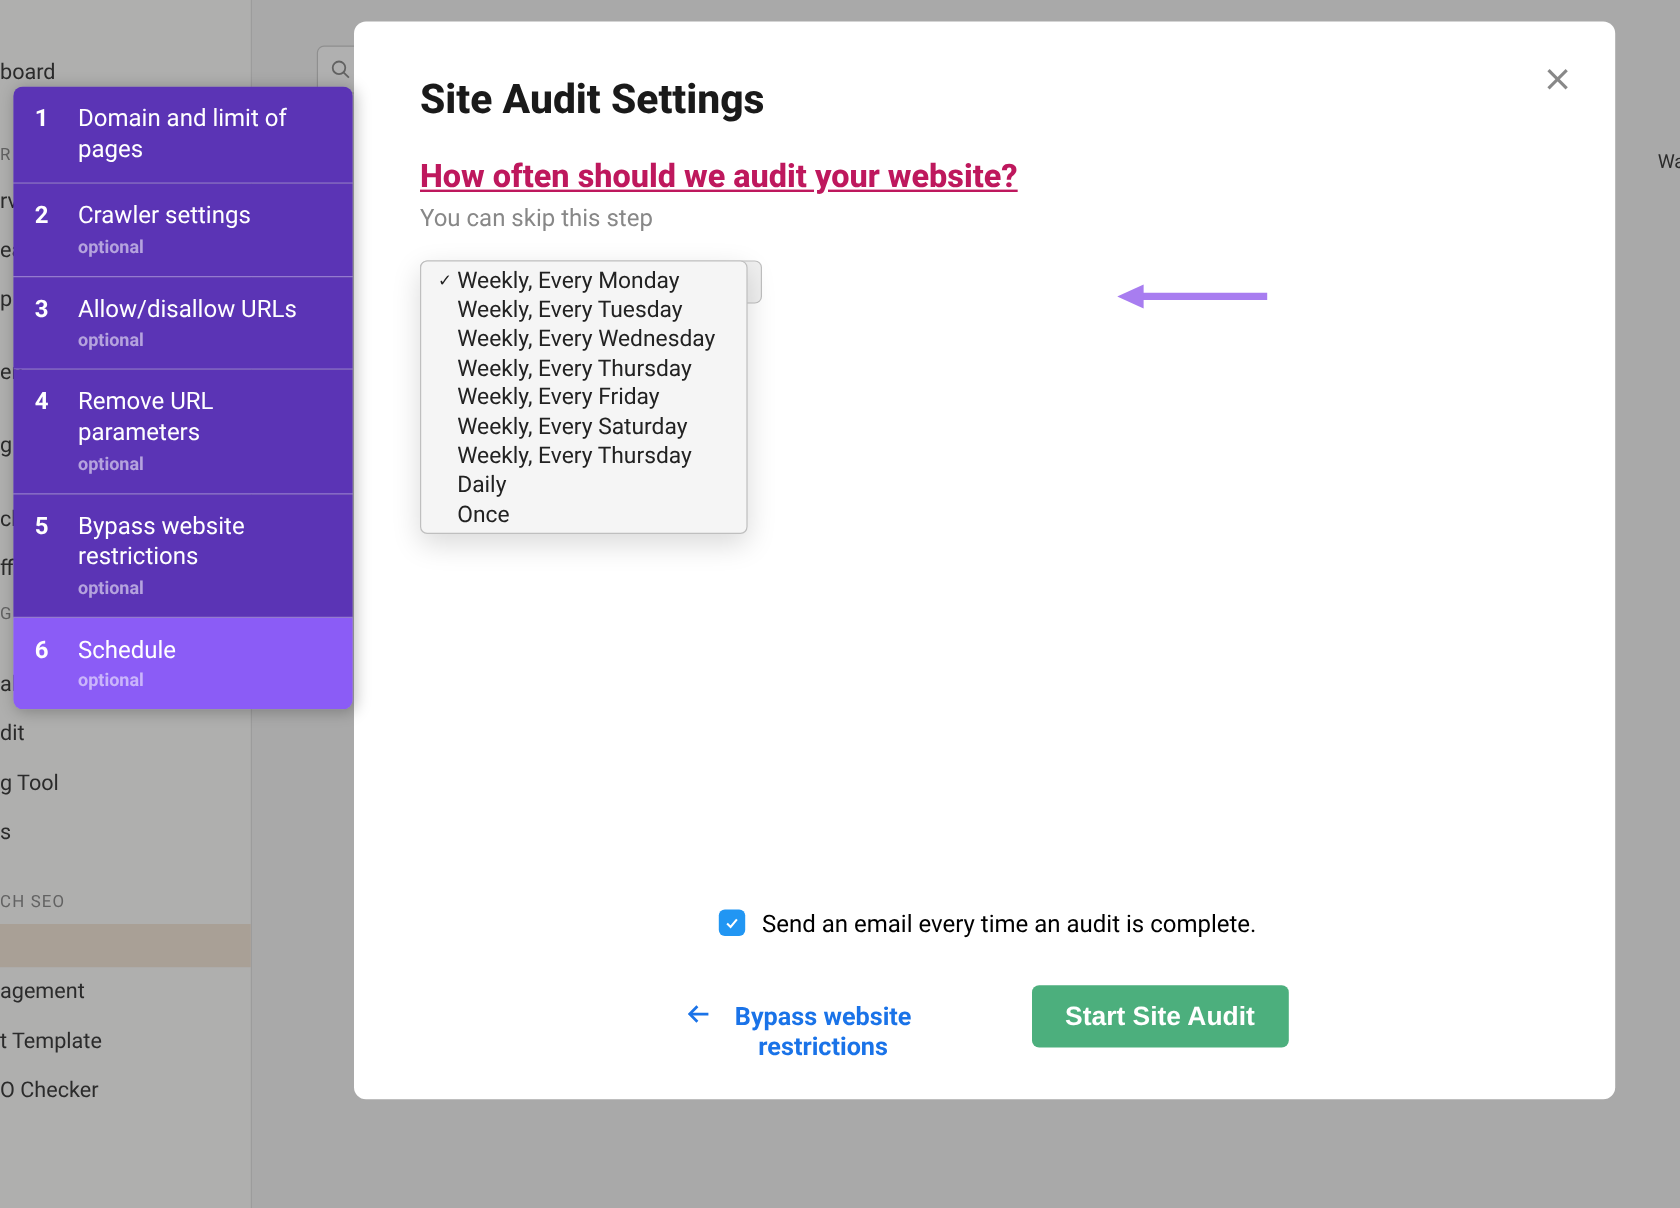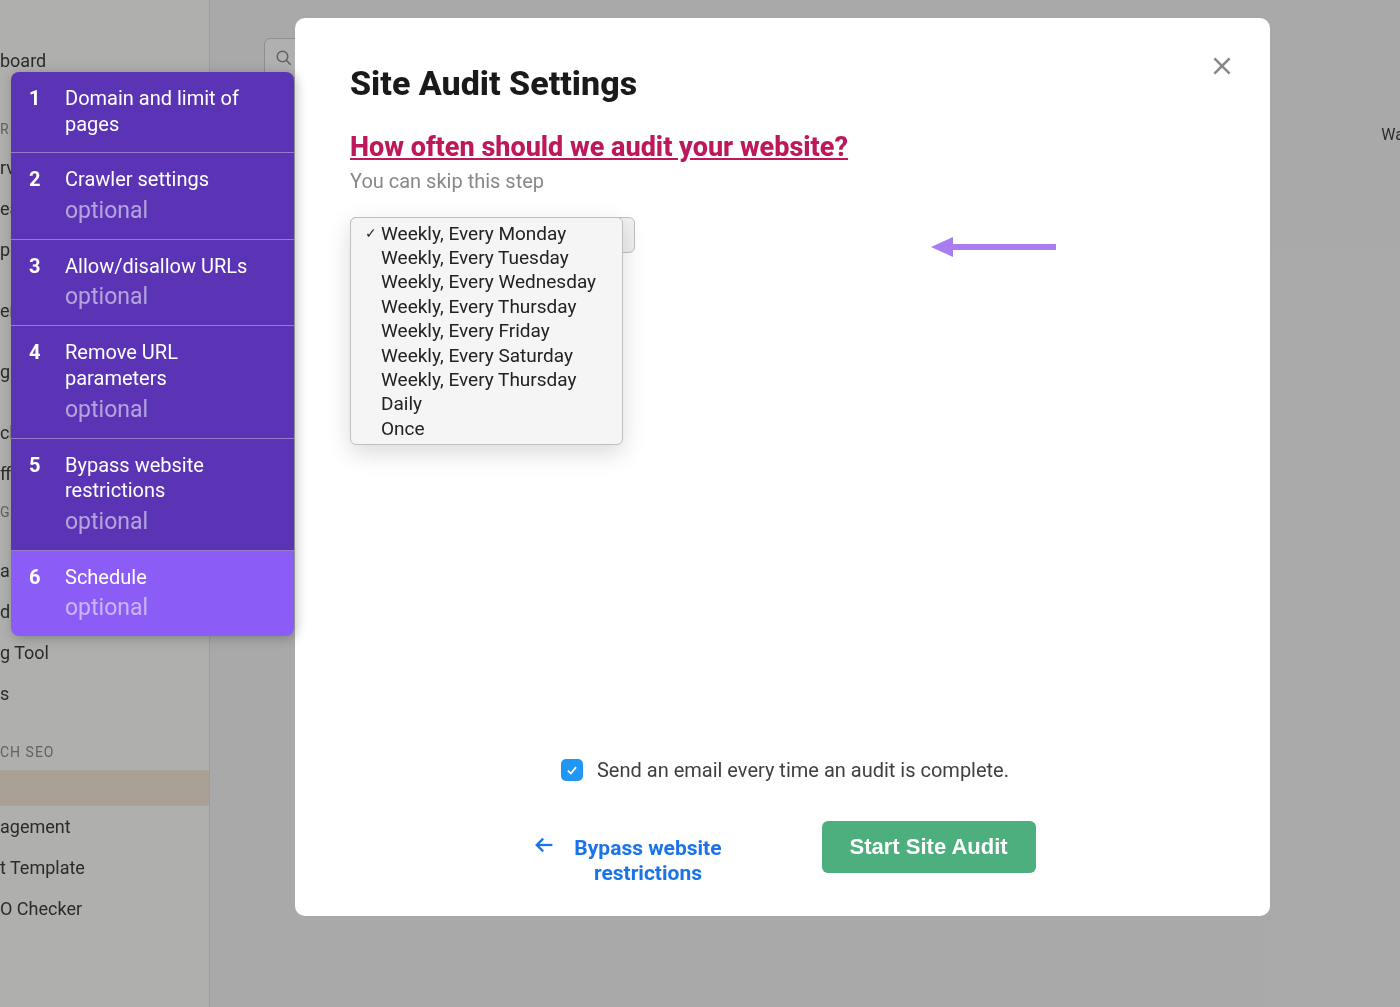--- a/index.html
+++ b/index.html
@@ -27,21 +27,21 @@
     z-index: 0;
   }
   .bg-sidenav div { padding: 10px 20px 10px 90px; white-space: nowrap; overflow: hidden; }
   .bg-sidenav .sec { color: #888; font-size: 14px; letter-spacing: 1px; }
   .bg-sidenav .active-row { background: #f5e6d8; }
 
   
   .modal {
     position: absolute;
     left: 295px; top: 18px;
-    width: 975px; height: 898px;
+    width: 1051px; height: 898px;
     background: #fff;
     border-radius: 10px;
     z-index: 2;
     padding: 45px 50px 30px 55px;
     display: flex;
     flex-direction: column;
   }
   .modal-close {
     position: absolute;
     top: 32px; right: 32px;
@@ -133,34 +133,34 @@
     border-bottom: 1px solid rgba(255,255,255,0.35);
     display: flex;
     gap: 22px;
     cursor: pointer;
   }
   .step:last-child { border-bottom: none; }
   .step.active { background: #8b5cf6; }
   .step .num { font-size: 20px; font-weight: 700; width: 14px; flex-shrink:0; }
   .step .body { flex: 1; }
   .step .title { font-size: 20px; font-weight: 400; line-height: 1.28; }
-  .step .optional { font-size: 23px; font-weight: 400; color: rgba(255,255,255,0.55); margin-top: 4px; }
+  .step .optional { font-size: 15px; font-weight: 700; color: rgba(255,255,255,0.55); margin-top: 4px; }
 
   
   .modal-footer {
     margin-top: auto;
     width: 100%;
   }
   .email-row {
     display: flex;
-    align-items: center;
+    align-items: flex-start;
     justify-content: center;
     gap: 14px;
     font-size: 20px;
-    color: #404040;
+    color: #000000;
     margin-bottom: 26px;
   }
   .checkbox {
     width: 22px; height: 22px;
     border-radius: 5px;
     background: #2196f3;
     display: flex; align-items: center; justify-content: center;
     cursor: pointer;
     flex-shrink: 0;
   }

